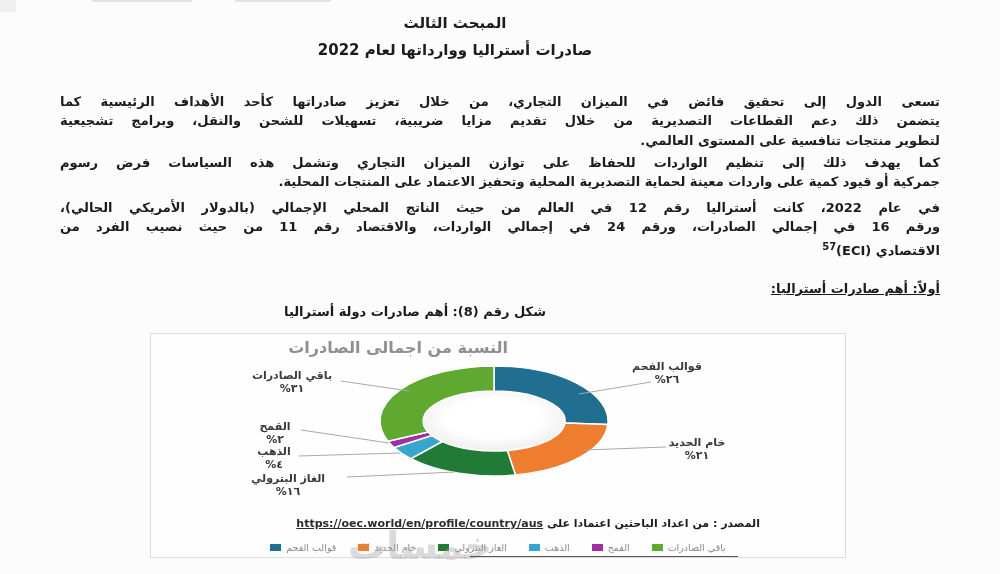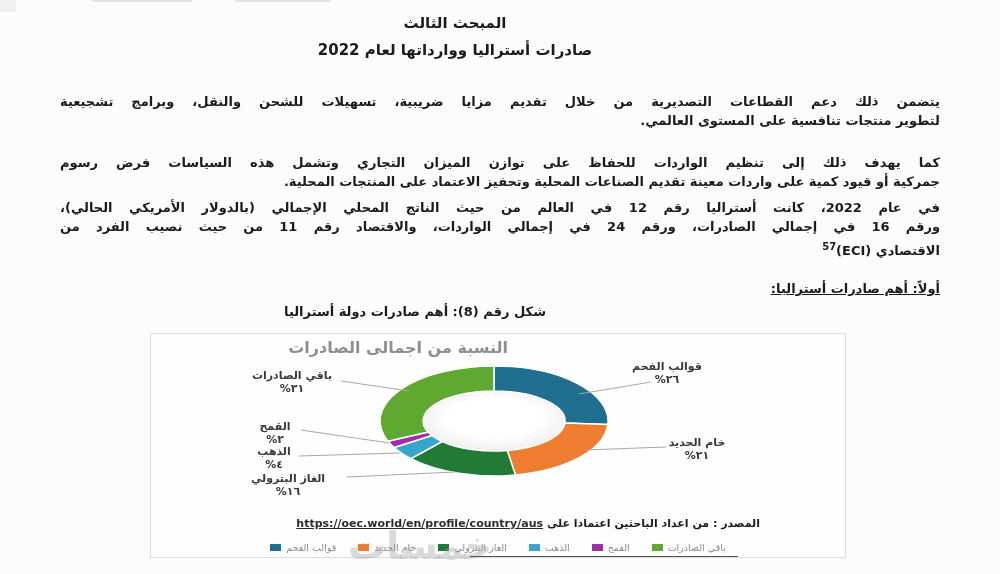--- a/index.html
+++ b/index.html
@@ -61,26 +61,27 @@
 
 <div id="canvas">
   <div class="corner-box"></div>
   <div class="top-line tl1"></div>
   <div class="top-line tl2"></div>
 
   <div class="doc-title h1">المبحث الثالث</div>
   <div class="doc-title h2">صادرات أستراليا ووارداتها لعام 2022</div>
 
   <div class="para p1" id="para1">
+      <div class="jline">تسعى الدول إلى تحقيق فائض في الميزان التجاري، من خلال تعزيز صادراتها كأحد الأهداف الرئيسية كما</div>
       <div class="jline">يتضمن ذلك دعم القطاعات التصديرية من خلال تقديم مزايا ضريبية، تسهيلات للشحن والنقل، وبرامج تشجيعية</div>
       <div class="lastline">لتطوير منتجات تنافسية على المستوى العالمي.</div>
     </div>
   <div class="para p2" id="para2">
       <div class="jline">كما يهدف ذلك إلى تنظيم الواردات للحفاظ على توازن الميزان التجاري وتشمل هذه السياسات فرض رسوم</div>
-      <div class="lastline">جمركية أو قيود كمية على واردات معينة تقديم الصناعات المحلية وتحفيز الاعتماد على المنتجات المحلية.</div>
+      <div class="lastline">جمركية أو قيود كمية على واردات معينة لحماية التصديرية المحلية وتحفيز الاعتماد على المنتجات المحلية.</div>
     </div>
   <div class="para p3" id="para3">
       <div class="jline">في عام 2022، كانت أستراليا رقم 12 في العالم من حيث الناتج المحلي الإجمالي (بالدولار الأمريكي الحالي)،</div>
       <div class="jline">ورقم 16 في إجمالي الصادرات، ورقم 24 في إجمالي الواردات، والاقتصاد رقم 11 من حيث نصيب الفرد من</div>
       <div class="lastline"><span>الاقتصادي </span><span class="ltr-run"><sup class="fn">57</sup><span>(ECI)</span></span></div>
     </div>
 
   <div class="heading-first">أولاً: أهم صادرات أستراليا:</div>
   <div class="fig-caption">شكل رقم (8): أهم صادرات دولة أستراليا</div>
 

